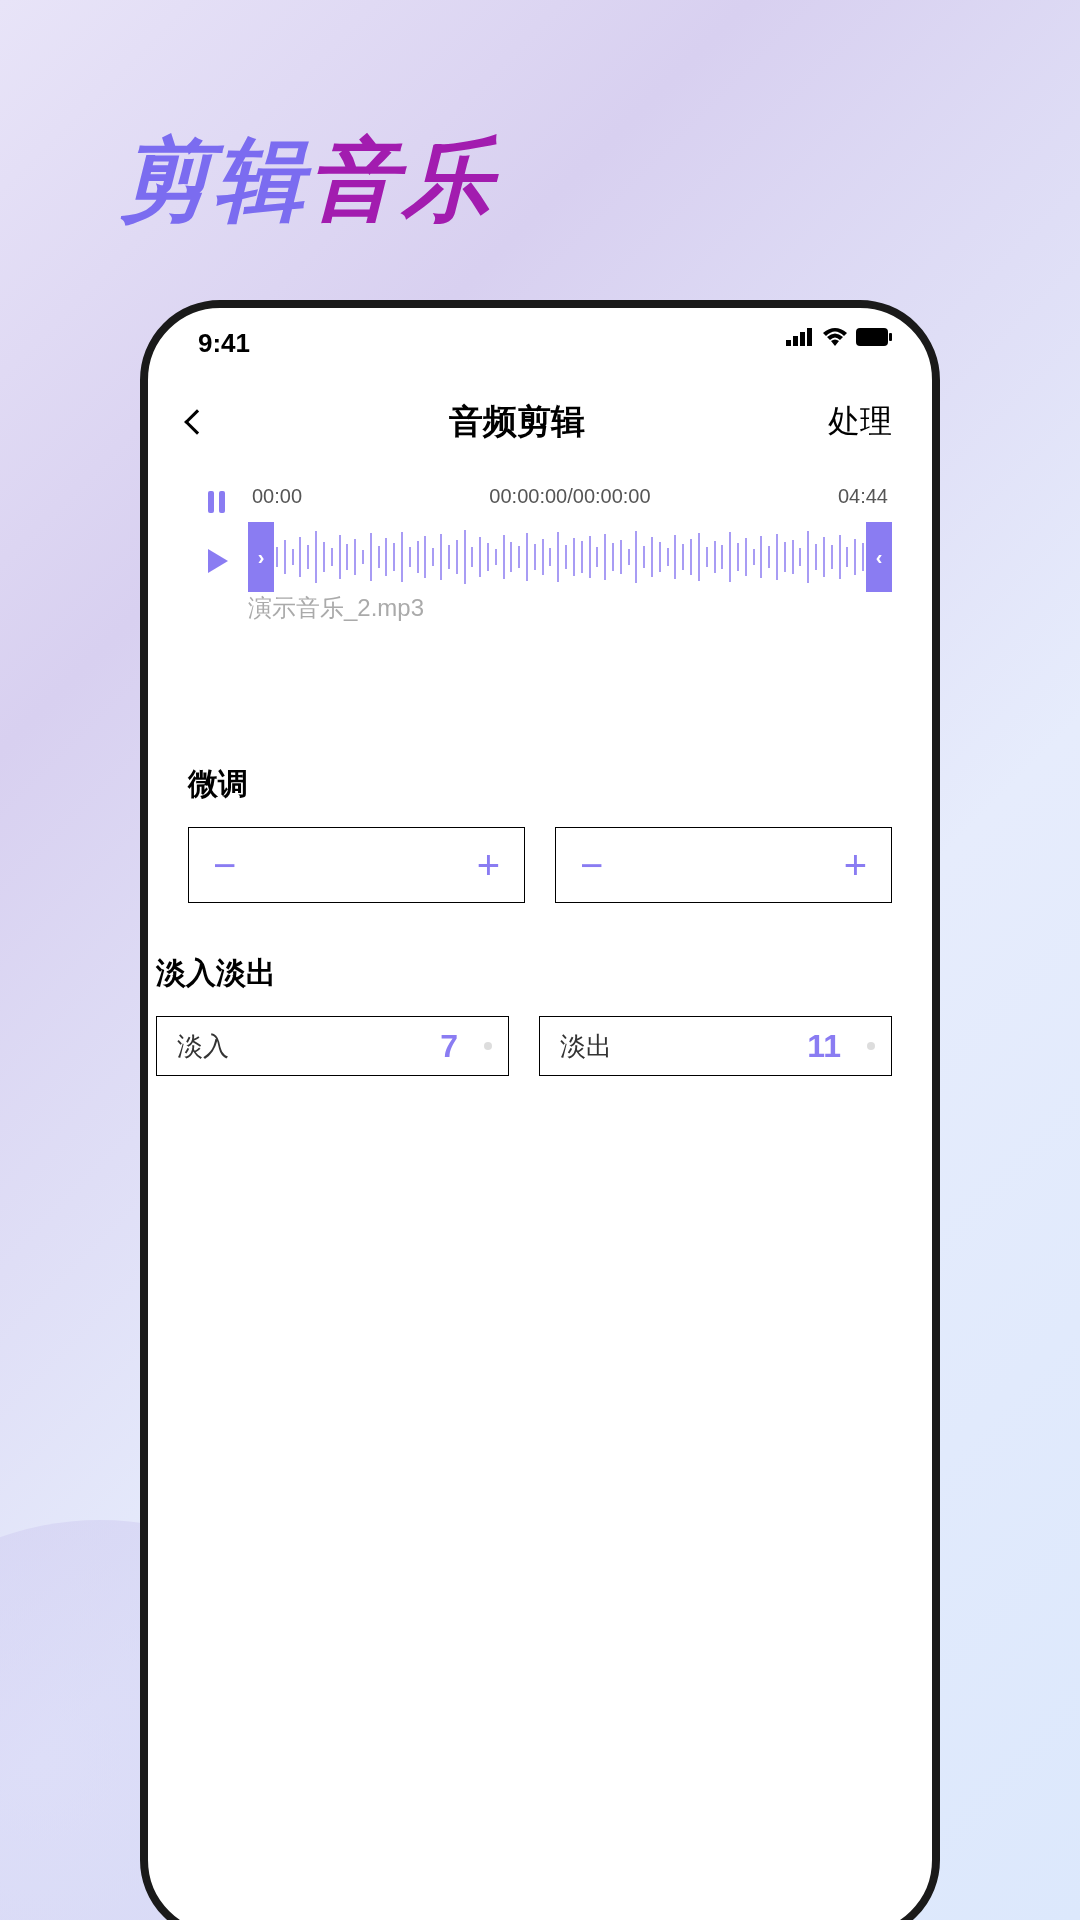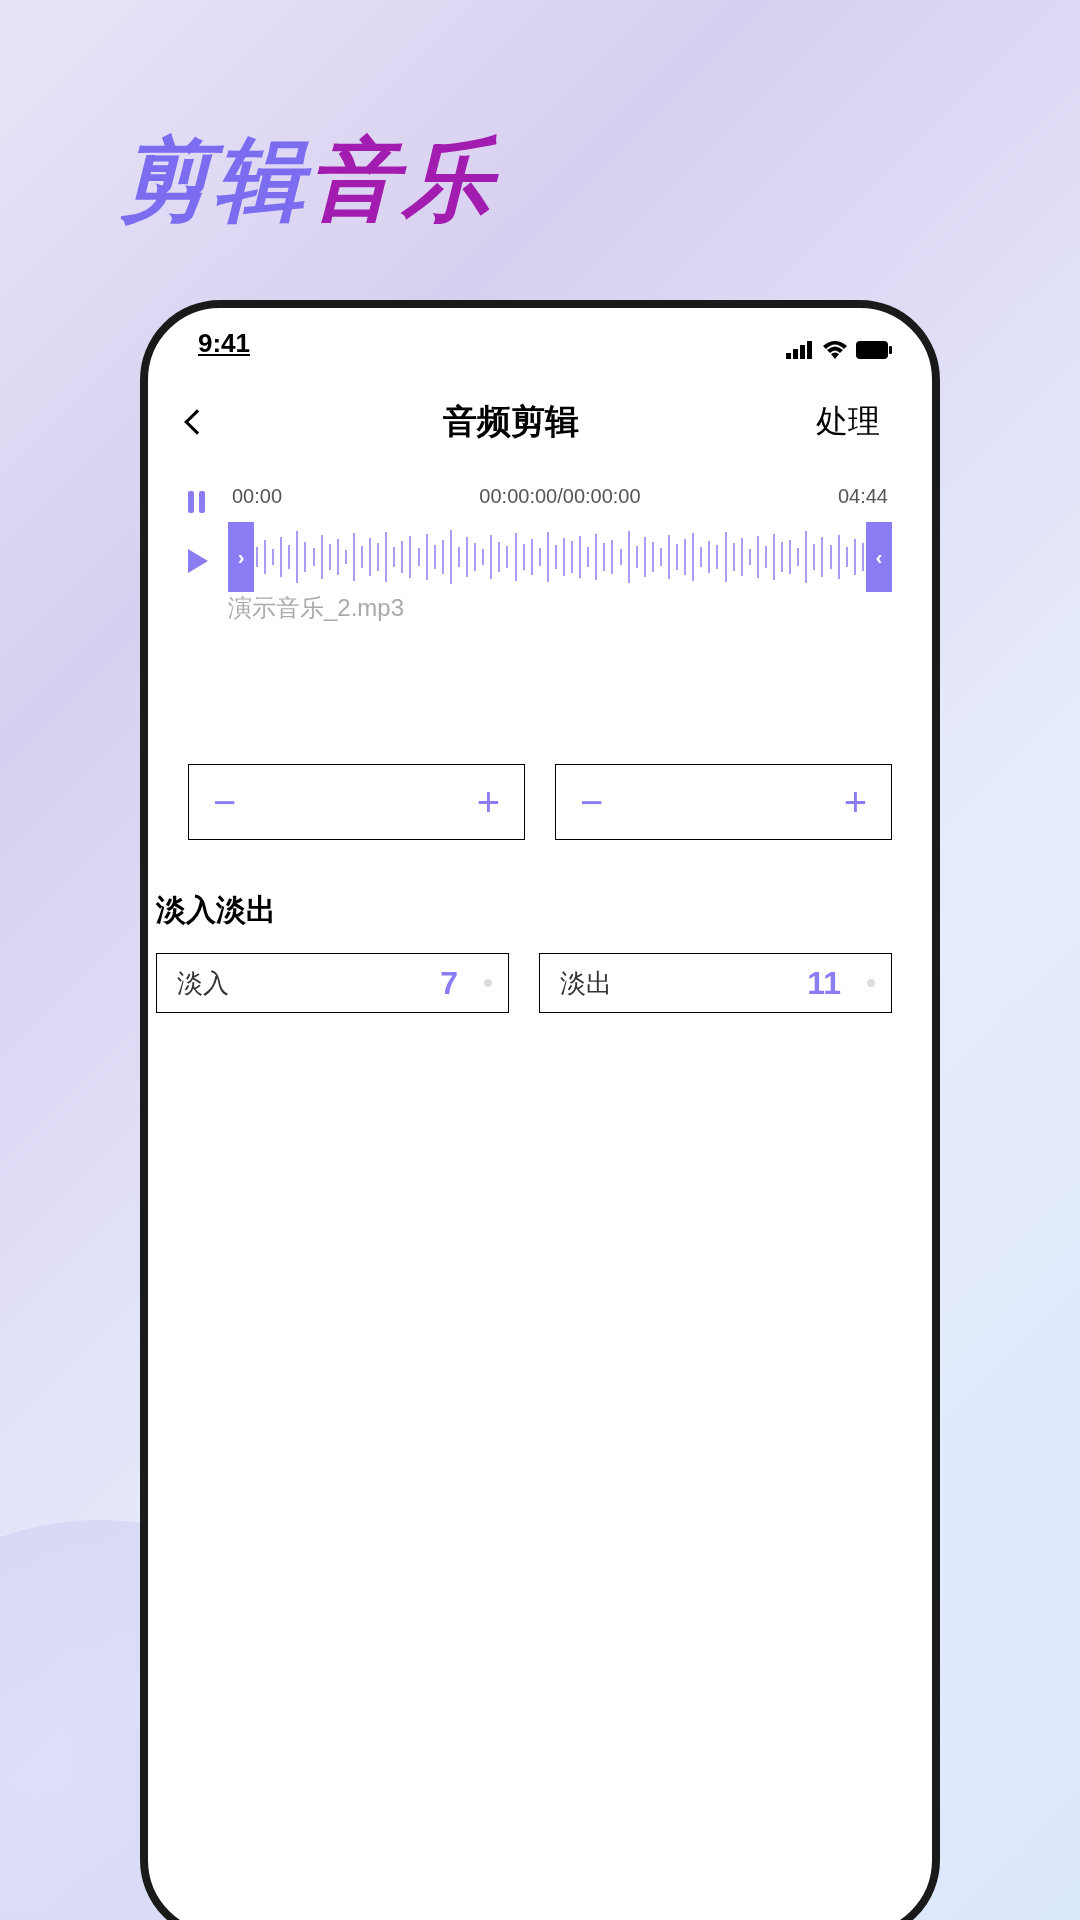--- a/index.html
+++ b/index.html
@@ -50,33 +50,32 @@
   width: 800px;
   height: 1640px;
   background: #fff;
   border: 8px solid #1a1a1a;
   border-radius: 80px;
   overflow: hidden;
 }
 .status-bar {
   display: flex;
   justify-content: space-between;
-  align-items: flex-end;
+  align-items: flex-start;
   padding: 20px 40px 10px 50px;
   font-size: 26px;
   font-weight: 600;
   color: #000;
-  text-decoration: underline;
 }
 .status-icons { display: flex; gap: 8px; align-items: center; }
 .nav-bar {
   display: flex;
   align-items: center;
   justify-content: space-between;
-  padding: 30px 52px 20px 40px;
+  padding: 30px 40px 20px 40px;
 }
 .nav-title {
   font-size: 34px;
   font-weight: 600;
   color: #000;
 }
 .nav-action {
   font-size: 32px;
   font-weight: 500;
   color: #000;
@@ -84,21 +83,21 @@
 .back-chevron {
   width: 18px;
   height: 18px;
   border-left: 3px solid #000;
   border-bottom: 3px solid #000;
   transform: rotate(45deg);
 }
 .player-row {
   display: flex;
   align-items: flex-start;
-  padding: 20px 40px 0 40px;
+  padding: 20px 40px 0 60px;
   gap: 20px;
 }
 .player-controls {
   display: flex;
   flex-direction: column;
   gap: 36px;
   margin-top: 6px;
 }
 .pause-icon {
   display: flex;
@@ -353,20 +352,21 @@
             <div class="wave-bar" style="height: 36px;"></div>
             <div class="wave-bar" style="height: 28px;"></div>
           </div>
         <div class="wave-handle">‹</div>
       </div>
       <div class="filename">演示音乐_2.mp3</div>
     </div>
   </div>
 
   <div class="section gap-lg">
+    <div class="section-title">微调</div>
     <div class="control-row">
       <div class="control-box">
         <span class="ctrl-sign">−</span>
         <span class="ctrl-sign">+</span>
       </div>
       <div class="control-box">
         <span class="ctrl-sign">−</span>
         <span class="ctrl-sign">+</span>
       </div>
     </div>

